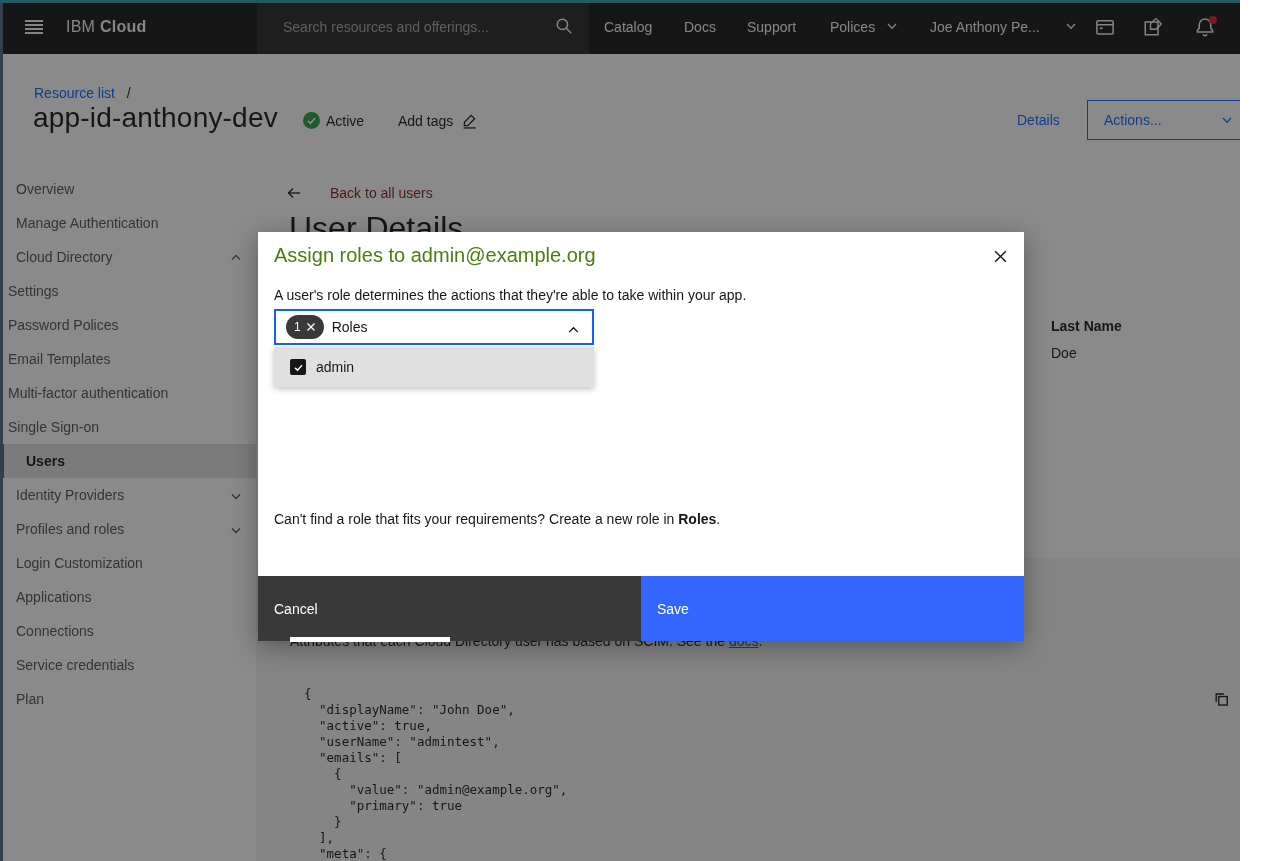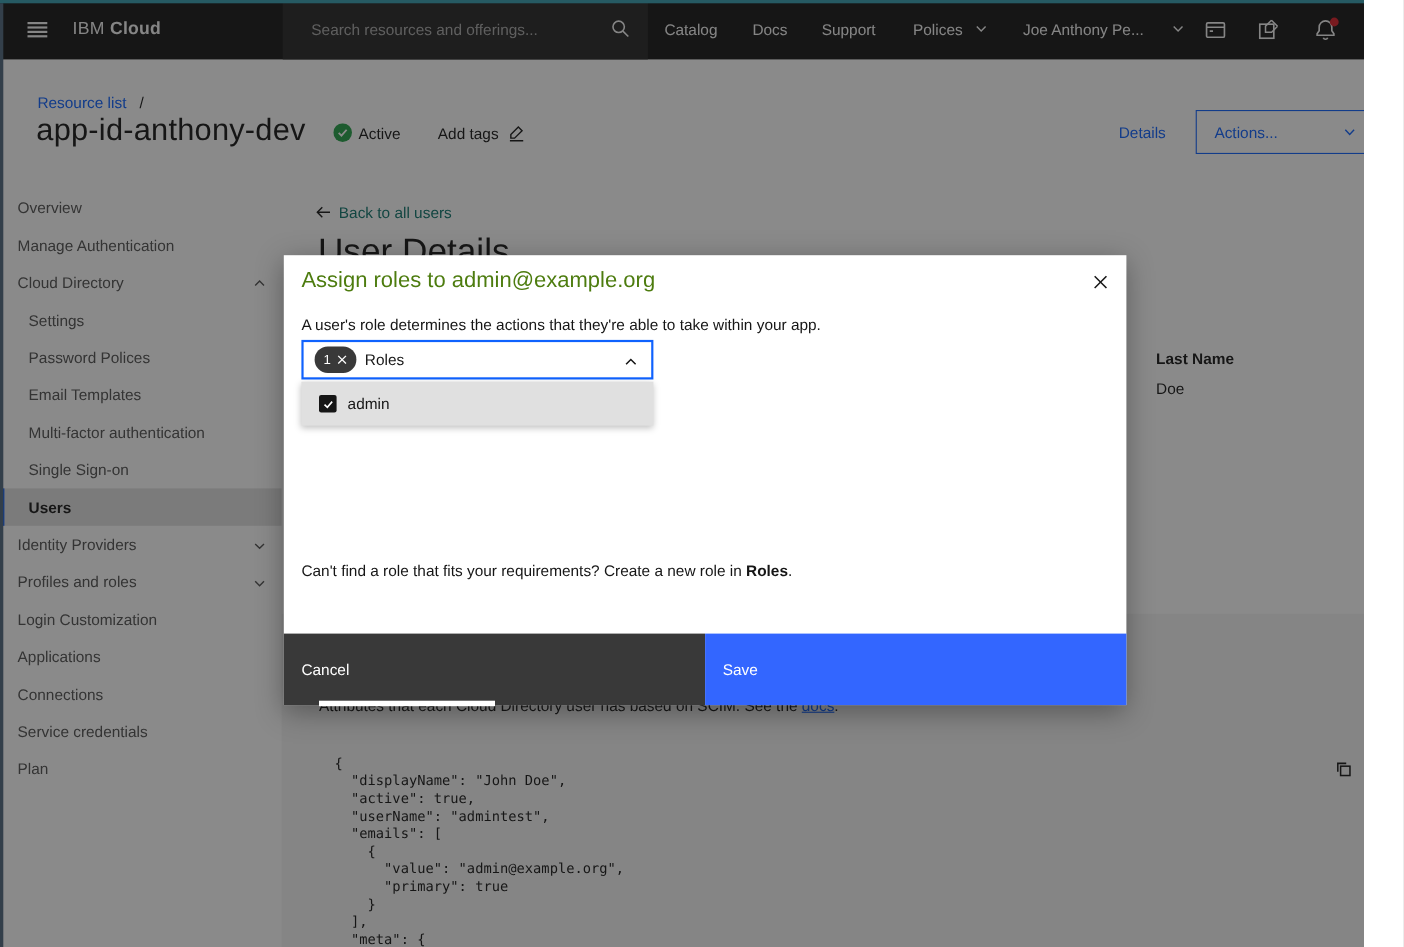--- a/index.html
+++ b/index.html
@@ -33,26 +33,26 @@
   .crumb .sep{color:#161616;margin-left:8px}
   .ptitle{position:absolute;left:33px;top:102px;font-size:28px;font-weight:400;color:#161616;z-index:3;letter-spacing:.2px}
   .status{position:absolute;left:303px;top:112px;display:flex;align-items:center;gap:6px;font-size:14px;z-index:3}
   .addtags{position:absolute;left:398px;top:112px;display:flex;align-items:center;gap:8px;font-size:14px;color:#161616;cursor:pointer;z-index:3}
   .details-link{position:absolute;left:1017px;top:112px;font-size:14px;color:#0f62fe;cursor:pointer;z-index:3}
   .actions-btn{position:absolute;left:1087px;top:100px;width:161px;height:40px;border:1px solid #0f62fe;color:#0f62fe;font-size:14px;display:flex;align-items:center;justify-content:space-between;padding:0 14px 0 16px;cursor:pointer;background:transparent;z-index:3}
 
   
   .sidebar{position:absolute;left:0;top:55px;width:256px;height:806px;background:#fff;z-index:1}
   .side-item{position:relative;z-index:3;height:34px;display:flex;align-items:center;padding-left:16px;font-size:14px;color:#525252;cursor:pointer}
-  .side-item.indent{padding-left:26px}
+  .side-item.indent{padding-left:8px}
   .side-item.selected{background:#e0e0e0;color:#161616;font-weight:700;border-left:4px solid #0f62fe;padding-left:22px}
   .side-item .chev{position:absolute;right:14px;top:11px}
 
   
-  .backlink{position:absolute;left:286px;top:185px;display:flex;gap:6px;font-size:14px;color:#0f766e;cursor:pointer;z-index:3}
+  .backlink{position:absolute;left:286px;top:185px;display:flex;gap:28px;font-size:14px;color:#7f1d1d;cursor:pointer;z-index:3}
   .cheading{position:absolute;left:289px;top:210px;font-size:32px;font-weight:400;z-index:3}
   .tbl-h{position:absolute;left:1051px;top:318px;font-size:14px;font-weight:700;z-index:3}
   .tbl-v{position:absolute;left:1051px;top:345px;font-size:14px;z-index:3}
   .bottom-section{position:absolute;left:256px;top:558px;width:1020px;height:303px;background:#f4f4f4;z-index:1}
   .attr-note{position:absolute;left:290px;top:633px;font-size:14px;z-index:3}
   .attr-note a{color:#0f62fe;text-decoration:underline;cursor:pointer}
   .codeblock{position:absolute;left:290px;top:676px;width:957px;height:185px;background:#f4f4f4;z-index:3}
   .codelines{position:absolute;left:14px;top:10px;font-family:"DejaVu Sans Mono","Liberation Mono",monospace;font-size:12.5px;line-height:16px;color:#161616}
   .codelines div{white-space:pre}
   .copy-btn{position:absolute;right:10px;top:7px;width:32px;height:32px;display:flex;align-items:center;justify-content:center;cursor:pointer;background:none;border:0}

